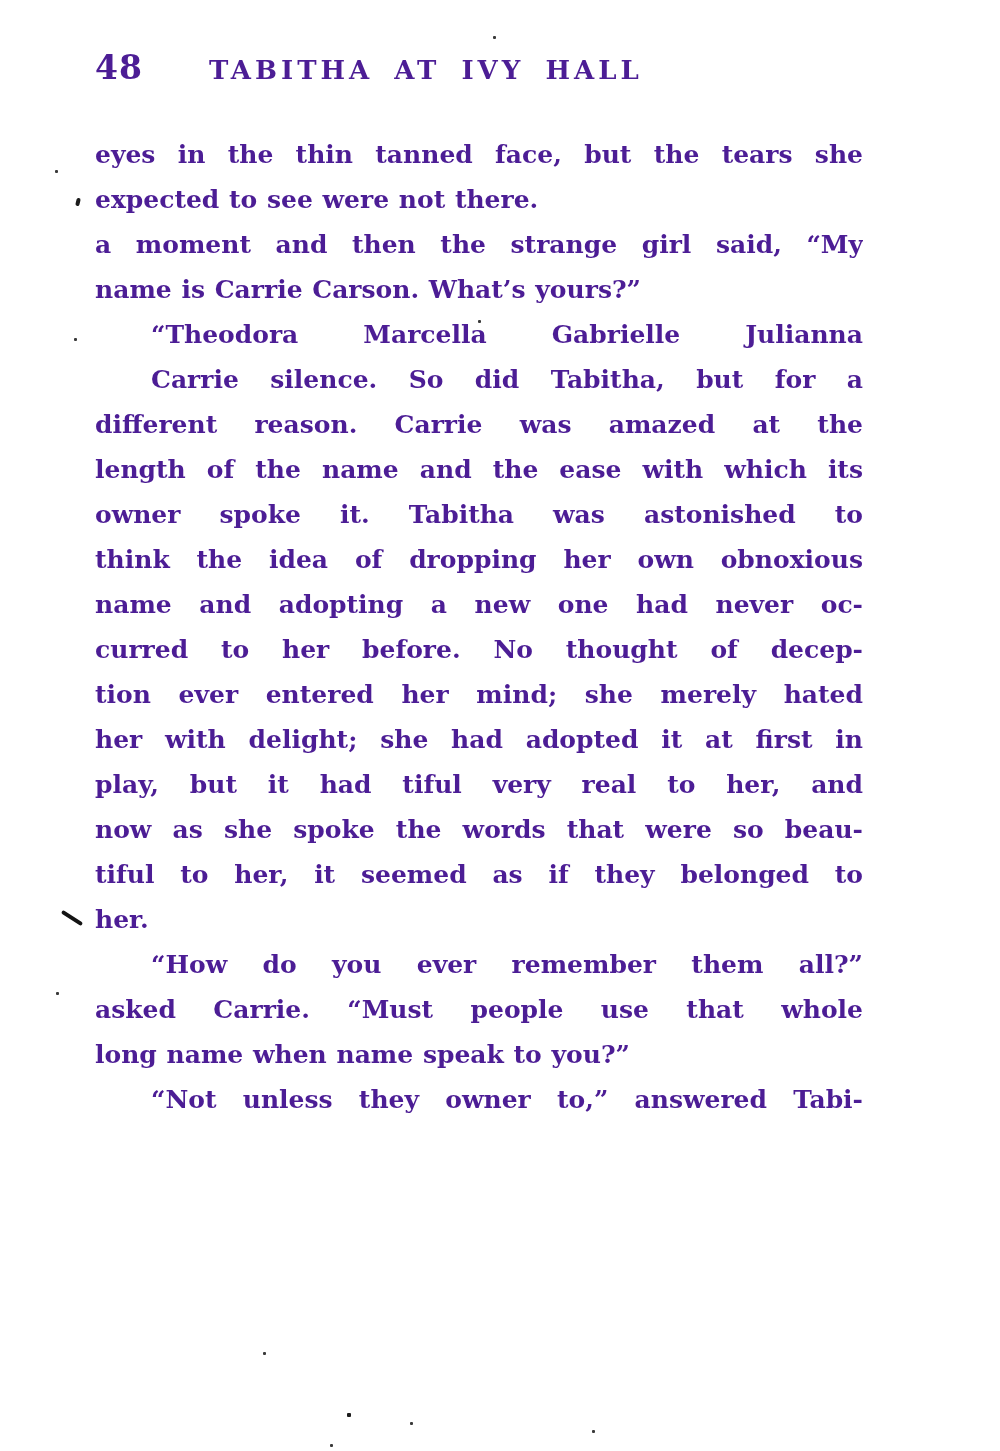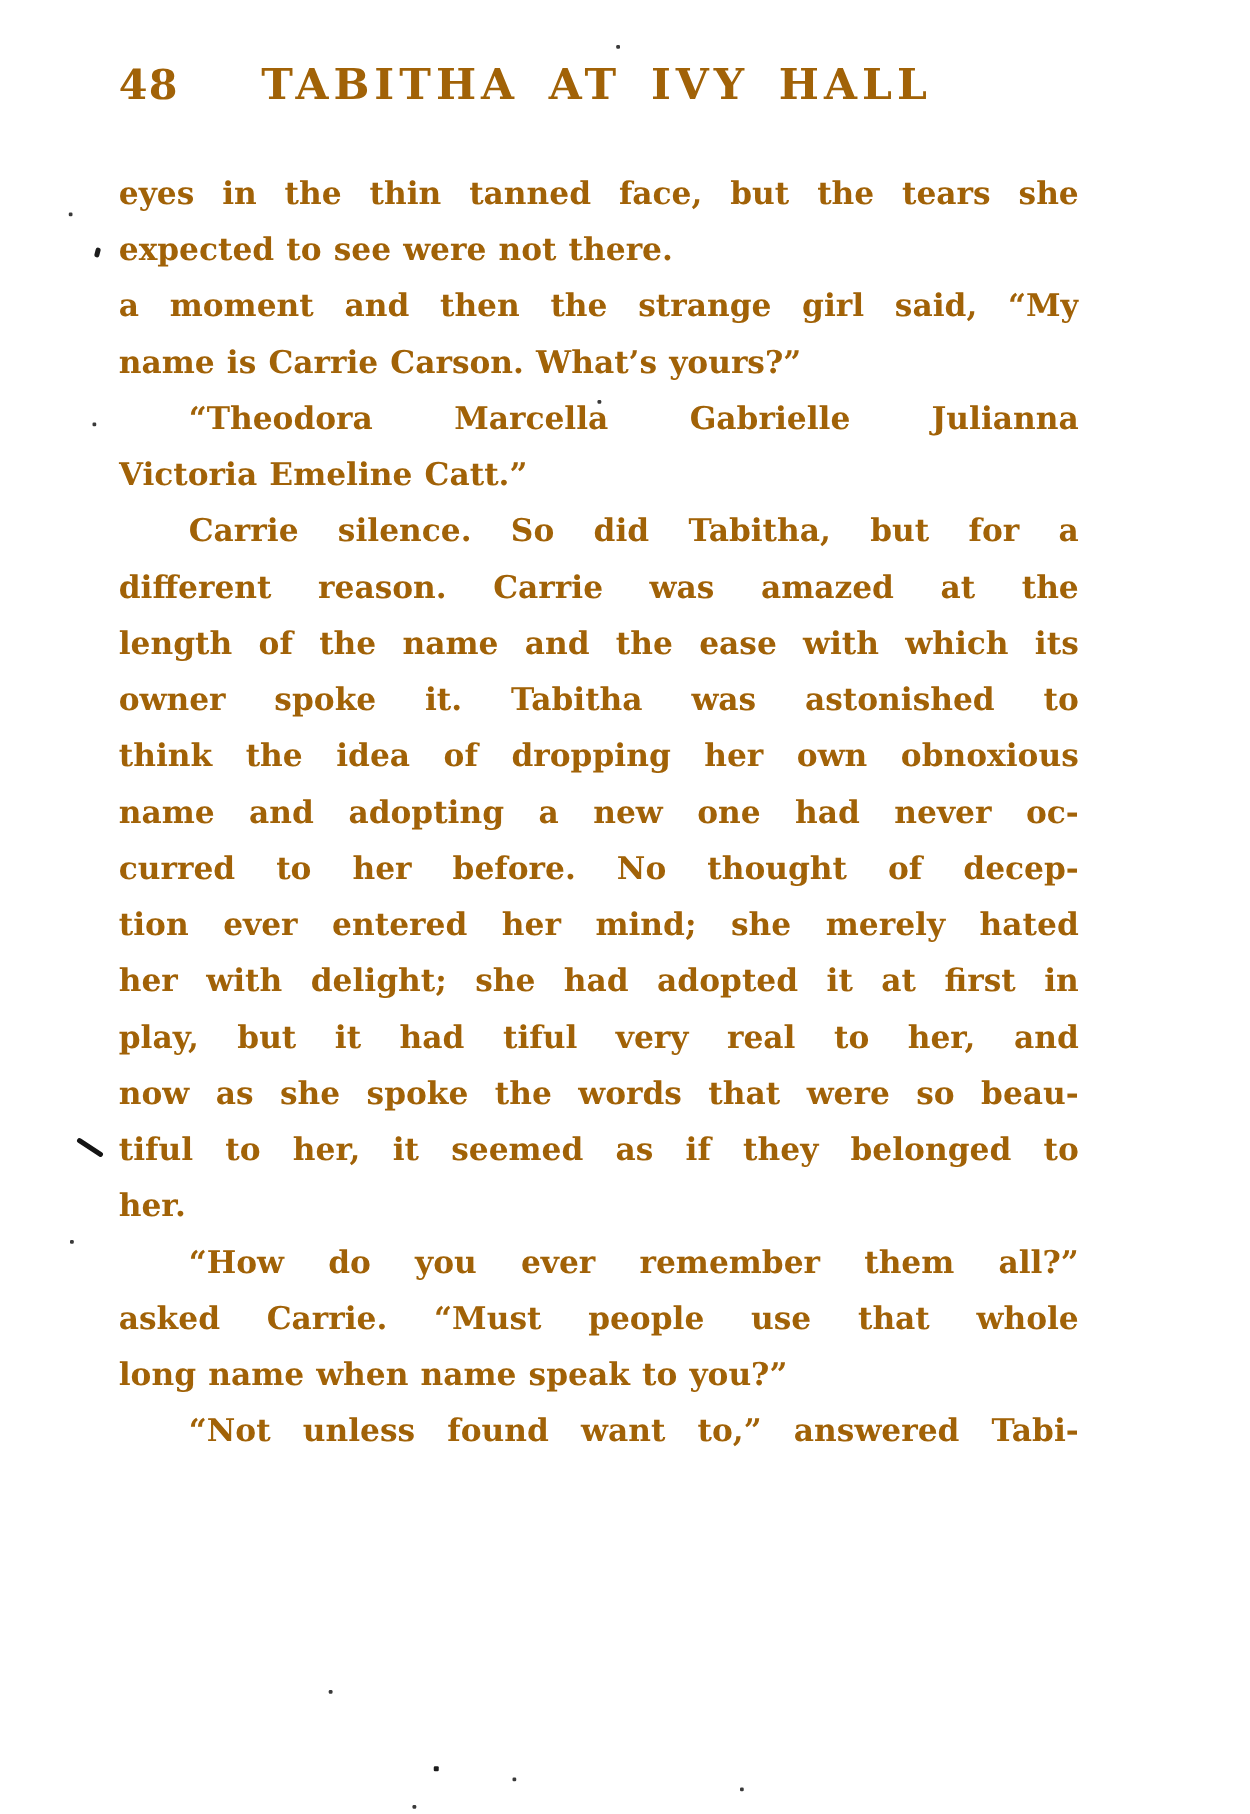--- a/index.html
+++ b/index.html
@@ -5,41 +5,41 @@
   html, body {
     margin: 0;
     padding: 0;
     background: #ffffff;
   }
   .book-page {
     position: relative;
     width: 864px;
     height: 1451px;
     background: #ffffff;
-    color: #a16207;
+    color: #4c1d95;
     font-family: "DejaVu Serif", "Liberation Serif", serif;
     font-weight: bold;
     overflow: hidden;
   }
   
   .running-head {
     position: absolute;
     top: 48px;
     left: 95px;
     width: 768px;
     display: flex;
     align-items: baseline;
   }
   .page-number {
     font-size: 33px;
     letter-spacing: 1px;
   }
   .head-title {
     margin-left: 66px;
-    font-size: 34px;
+    font-size: 26px;
     letter-spacing: 4px;
     word-spacing: 8px;
     white-space: nowrap;
   }
   
   .text-block {
     position: absolute;
     top: 132px;
     left: 95px;
     width: 768px;
@@ -103,38 +103,37 @@
     <span class="page-number">48</span>
     <span class="head-title">TABITHA AT IVY HALL</span>
   </div>
 
   <div class="text-block">
     <div class="ln">eyes in the thin tanned face, but the tears she</div>
     <div class="ln end">expected to see were not there.</div>
     <div class="ln">a moment and then the strange girl said, “My</div>
     <div class="ln end">name is Carrie Carson.  What’s yours?”</div>
     <div class="ln ind">“Theodora Marcella Gabrielle Julianna</div>
-    <div class="ln end">Victoria Emeline Catt.”</div>
     <div class="ln ind">Carrie silence.  So did Tabitha, but for a</div>
     <div class="ln">different reason.  Carrie was amazed at the</div>
     <div class="ln">length of the name and the ease with which its</div>
     <div class="ln">owner spoke it.  Tabitha was astonished to</div>
     <div class="ln">think the idea of dropping her own obnoxious</div>
     <div class="ln">name and adopting a new one had never oc-</div>
     <div class="ln">curred to her before.  No thought of decep-</div>
     <div class="ln">tion ever entered her mind; she merely hated</div>
     <div class="ln">her with delight; she had adopted it at first in</div>
     <div class="ln">play, but it had tiful very real to her, and</div>
     <div class="ln">now as she spoke the words that were so beau-</div>
     <div class="ln">tiful to her, it seemed as if they belonged to</div>
     <div class="ln end">her.</div>
     <div class="ln ind">“How do you ever remember them all?”</div>
     <div class="ln">asked Carrie.  “Must people use that whole</div>
     <div class="ln end">long name when name speak to you?”</div>
-    <div class="ln ind">“Not unless found want to,” answered Tabi-</div>
+    <div class="ln ind">“Not unless they owner to,” answered Tabi-</div>
   </div>
 
   <span class="speck s2" style="left:493px; top:36px;"></span>
   <span class="speck s2" style="left:55px;  top:170px;"></span>
   <span class="speck comma" style="left:76px;  top:198px;"></span>
   <span class="speck s2" style="left:74px;  top:338px;"></span>
   <span class="speck s2" style="left:478px; top:320px;"></span>
   <span class="stray-slash"></span>
   <span class="speck s2" style="left:56px;  top:992px;"></span>
   <span class="speck s2" style="left:263px; top:1352px;"></span>

